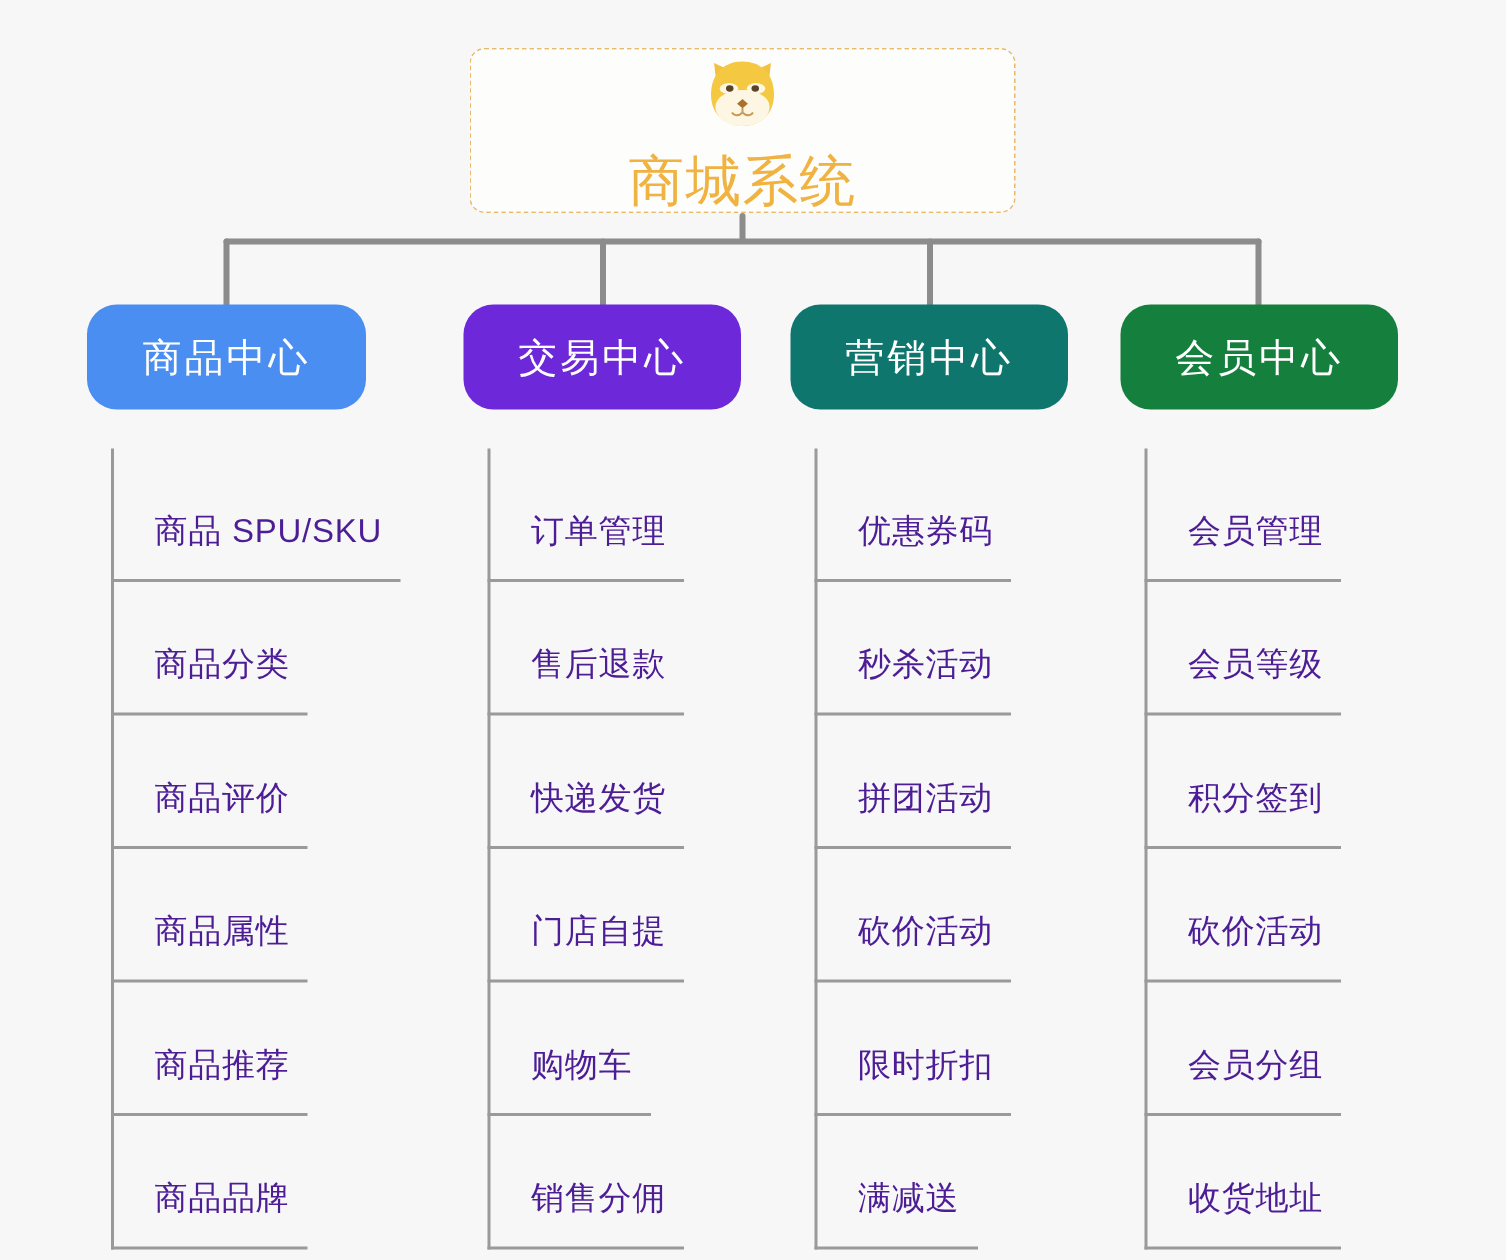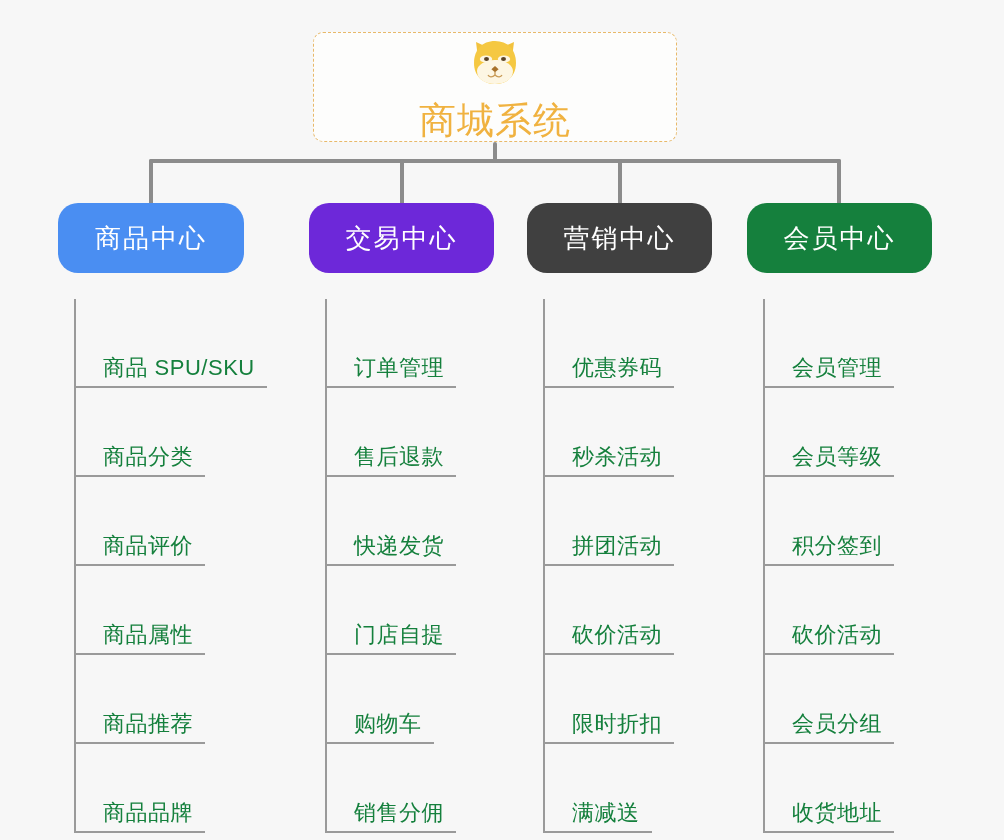--- a/index.html
+++ b/index.html
@@ -97,23 +97,23 @@
   }
   .leaf {
     position: relative;
     height: 89px;
     display: flex;
     align-items: flex-end;
     padding-left: 29px;
   }
   .leaf-label {
     font-size: 22px;
-    color: #15803d;
+    color: #4c1d95;
     line-height: 1;
-    padding-bottom: 9px;
+    padding-bottom: 23px;
     white-space: nowrap;
     letter-spacing: 0.5px;
   }
   .leaf-rule {
     position: absolute;
     left: 0;
     bottom: 0;
     height: 2px;
     background: #9a9a9a;
   }
@@ -216,21 +216,21 @@
           <span class="leaf-label">购物车</span>
           <div class="leaf-rule" style="width: 109px;"></div>
         </div>
         <div class="leaf">
           <span class="leaf-label">销售分佣</span>
           <div class="leaf-rule" style="width: 131px;"></div>
         </div>
       </div>
     </div>
   <div class="column" id="col-2">
-      <div class="cat-box" style="background: #404040;">
+      <div class="cat-box" style="background: #0f766e;">
         <span>营销中心</span>
       </div>
       <div class="leaf-wrap">
         <div class="leaf-trunk" style="height: 534px;"></div>
         <div class="leaf">
           <span class="leaf-label">优惠券码</span>
           <div class="leaf-rule" style="width: 131px;"></div>
         </div>
         <div class="leaf">
           <span class="leaf-label">秒杀活动</span>

